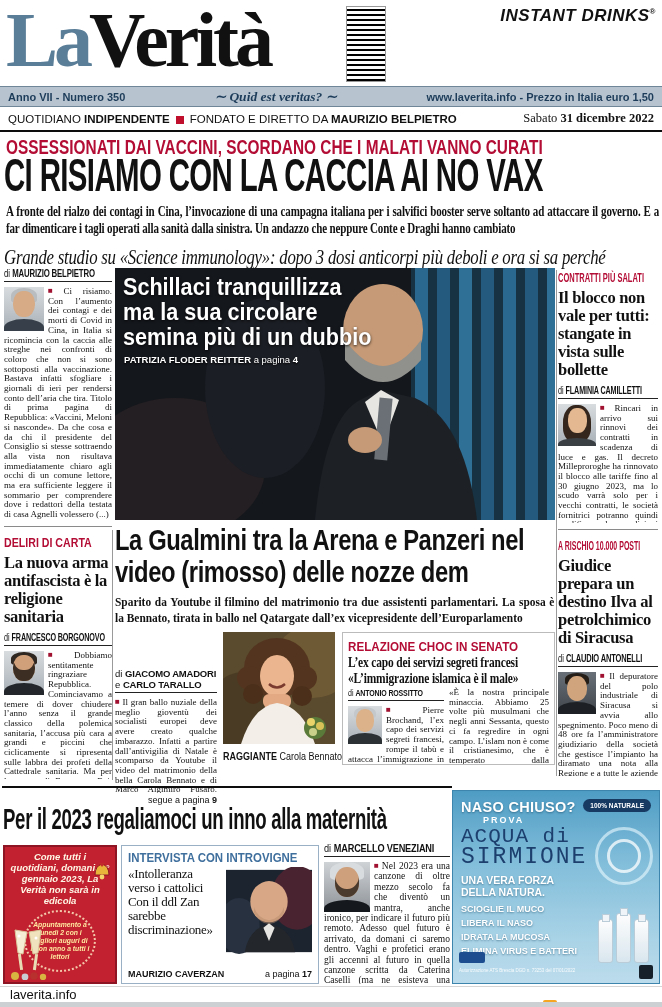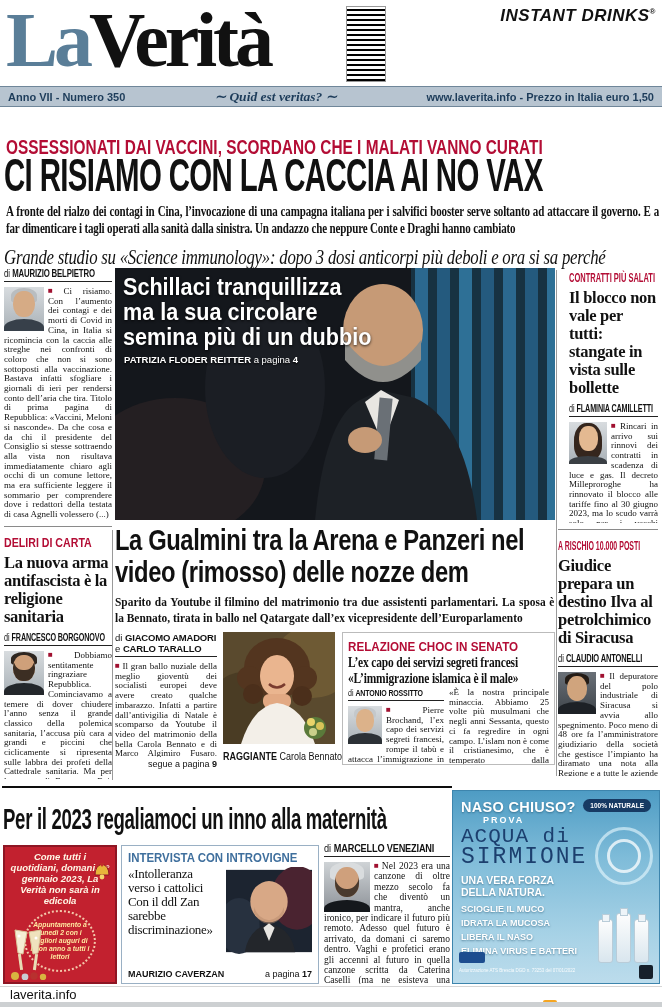--- a/index.html
+++ b/index.html
@@ -59,21 +59,21 @@
   
   .photo-wrap{position:relative;width:440px;height:252px;}
   .photo-wrap .ovl{position:absolute;left:8px;top:6px;color:#fff;font-weight:bold;
         font-size:24px;line-height:25px;text-shadow:0 1px 3px rgba(0,0,0,.8);}
   .photo-wrap .ovl .fitw{transform:scaleX(.9);}
   .photo-by{position:absolute;left:9px;top:86px;color:#fff;font-size:9.5px;font-weight:bold;text-shadow:0 1px 2px #000;}
   .photo-by .pg{font-weight:normal;}
   .gualhead{margin-top:4px;height:66px;overflow:visible;}
   .gualdeck{margin-top:4px;}
   .gualrow{display:flex;margin-top:6px;align-items:flex-start;}
-  .gtxt{width:102px;flex:none;}
+  .gtxt{width:102px;flex:none;margin-top:36px;}
   .gmid{width:112px;flex:none;margin-left:6px;}
   .gcap{font-size:10px;margin-top:3px;white-space:nowrap;}
   .relbox{flex:1;margin-left:7px;border:1px solid #bbb;padding:4px 5px;height:123px;overflow:hidden;}
   .relrow{display:flex;margin-top:2px;}
   .relrow .c1{width:96px;flex:none;}
   .relrow .c2{flex:1;margin-left:5px;}
   
   .botline{position:absolute;left:2px;top:786px;width:450px;border-top:2px solid #0d0d0d;}
   .mammakick{position:absolute;left:4px;top:790px;height:14px;}
   .mammahead{position:absolute;left:3px;top:801px;height:40px;}
@@ -131,20 +131,24 @@
   <div class="ristora">
     <div class="rs"><span>INSTANT DRINKS</span><sup>®</sup></div>
   </div>
 
   <div class="dateband">
     <span>Anno VII - Numero 350</span>
     <span class="mid"><span>∼</span> <span>Quid est veritas?</span> <span>∼</span></span>
     <span>www.laverita.info - Prezzo in Italia euro 1,50</span>
   </div>
 
+  <div class="folio">
+    <span><span>QUOTIDIANO</span> <b>INDIPENDENTE</b><span class="rsq"></span><span>FONDATO E DIRETTO DA</span> <b>MAURIZIO BELPIETRO</b></span>
+    <span class="date"><span>Sabato</span> <b>31 dicembre 2022</b></span>
+  </div>
 
   <div class="kicker">
     <span class="fit redlab" style="font-size:20px;transform:scaleX(.77);">OSSESSIONATI DAI VACCINI, SCORDANO CHE I MALATI VANNO CURATI</span>
   </div>
   <div class="mainhead">
     <span class="fit" style="font-size:46px;font-weight:bold;letter-spacing:-1px;transform:scaleX(.64);line-height:46px;">CI RISIAMO CON LA CACCIA AI NO VAX</span>
   </div>
   <div class="deck serif">
     <span class="fitw jtxt" style="width:830px;transform:scaleX(.787);font-size:14px;font-weight:bold;line-height:17px;letter-spacing:-.2px;">A fronte del rialzo dei contagi in Cina, l’invocazione di una campagna italiana per i salvifici booster serve soltanto ad attaccare il governo. E a far dimenticare i tagli operati alla sanità dalla sinistra. Un andazzo che neppure Conte e Draghi hanno cambiato</span>
   </div>
@@ -270,21 +274,21 @@
           <div class="c2">
             <div class="body9 jtxt">«È la nostra principale minaccia. Abbiamo 25 volte più musulmani che negli anni Sessanta, questo ci fa regredire in ogni campo. L’islam non è come il cristianesimo, che è temperato dalla democrazia».</div>
 
           </div>
         </div>
       </div>
     </div>
   </div>
 
   <div class="colr">
-    <div class="story" style="height:255px;padding-left:11px;">
+    <div class="story" style="height:255px;">
       <div><span class="fit redlab" style="font-size:12.5px;transform:scaleX(.6);">CONTRATTI PIÙ SALATI</span></div>
       <div class="sidehead">Il blocco non vale per tutti: stangate in vista sulle bollette</div>
       <div class="byline"><span class="fit" style="transform:scaleX(.72);"><span>di</span> <b>FLAMINIA CAMILLETTI</b></span></div>
       <div class="body9 jtxt">
         <div class="headshot hs-woman" style="width:38px;height:42px;">
             <i class="hair" style="position:absolute;left:14%;top:2%;width:72%;height:88%;background:#35261d;border-radius:46% 46% 38% 38%;display:block;"></i>
             <i class="head" style="position:absolute;left:25%;top:10%;width:50%;height:58%;background:#e4b991;border-radius:46%;display:block;"></i>
             <i class="torso" style="position:absolute;left:0;bottom:-10%;width:100%;height:30%;background:#3a3f44;border-radius:50% 50% 0 0;display:block;"></i>
           </div>
         <span class="sq">■</span><span>Rincari in arrivo sui rinnovi dei contratti in scadenza di luce e gas. Il decreto Milleproroghe ha rinnovato il blocco alle tariffe fino al 30 giugno 2023, ma lo scudo varrà solo per i vecchi contratti, le società fornitrici potranno quindi modificare le condizioni generali sul prezzo rispettando il preavviso di tre mesi. La norma inserita (...)</span>
@@ -379,22 +383,22 @@
       <span class="naso">NASO CHIUSO?</span>
       <span class="badge">100% NATURALE</span>
     </div>
     <div class="prova">PROVA</div>
     <div class="brand">
       <div class="b1">ACQUA di</div>
       <div class="b2">SIRMIONE</div>
     </div>
     <div class="tag">UNA VERA FORZA DELLA NATURA.</div>
     <div class="bl">SCIOGLIE IL MUCO</div>
+    <div class="bl">LIBERA IL NASO</div>
     <div class="bl">IDRATA LA MUCOSA</div>
-    <div class="bl">LIBERA IL NASO</div>
     <div class="bl">ELIMINA VIRUS E BATTERI</div>
     <div class="bottles">
         <i></i>
         <i style="height:48px;"></i>
         <i></i>
       </div>
     <div class="auth">Autorizzazione ATS Brescia DGD n. 73253 del 07/01/2022</div>
     <div class="blogo"></div>
     <div class="mlogo"></div>
   </div>

